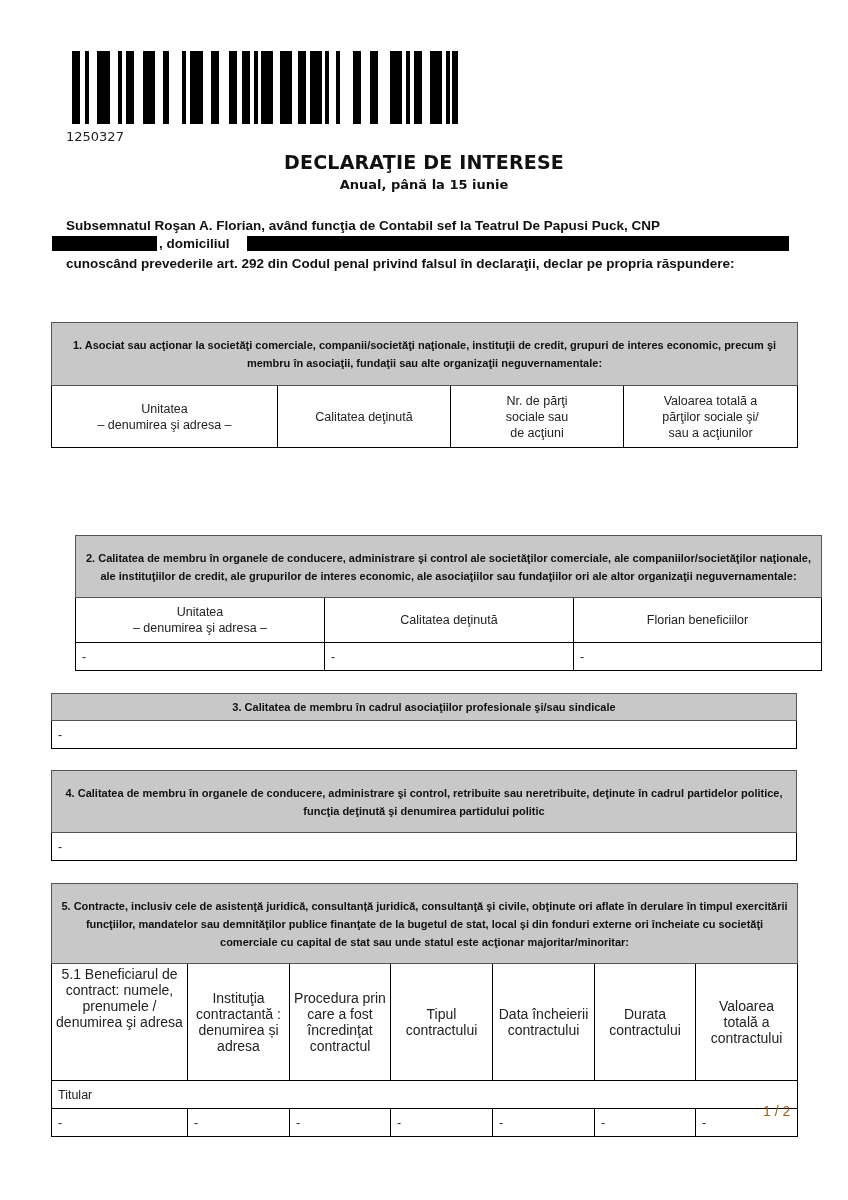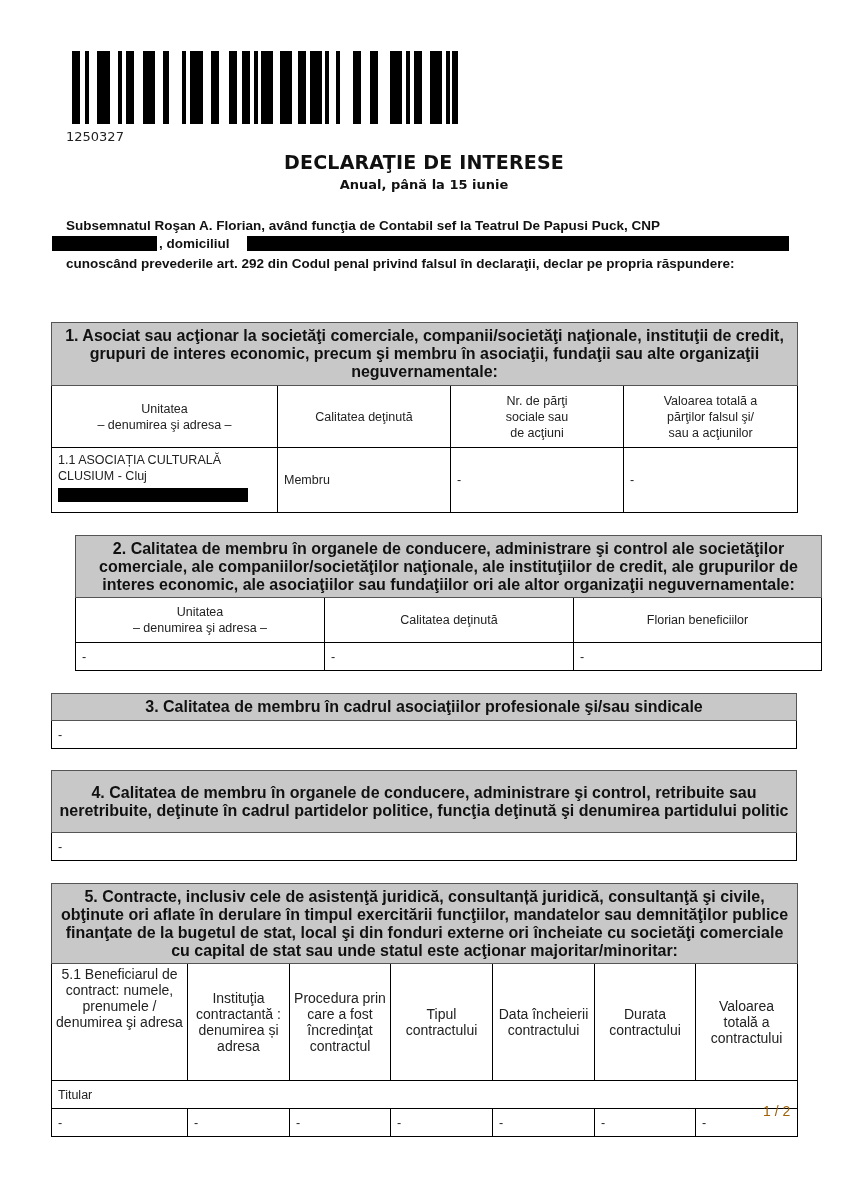--- a/index.html
+++ b/index.html
@@ -13,21 +13,21 @@
   .title { position: absolute; left: 0; width: 848px; top: 151px; text-align: center; font-weight: bold; font-size: 19px; letter-spacing: 0.2px; }
   .subtitle { position: absolute; left: 0; width: 848px; top: 177px; text-align: center; font-weight: bold; font-size: 13px; }
 
   .intro { position: absolute; left: 51px; width: 750px; font-weight: bold; font-size: 13.5px; line-height: 19px; font-family: "Liberation Sans", sans-serif; }
   .intro-l1 { top: 216px; padding-left: 15px; }
   .intro-l3 { top: 254px; }
   .redact { position: absolute; background: #000; height: 15px; }
 
   table.sec { position: absolute; left: 51px; width: 746px; border-collapse: collapse; table-layout: fixed; }
   table.sec td, table.sec th { border: 1.5px solid #000; font-size: 12.5px; font-weight: normal; font-family: "Liberation Sans", sans-serif; vertical-align: middle; }
-  table.sec .hdr { background: #c8c8c8; font-weight: bold; text-align: center; font-size: 16px; line-height: 18px; padding: 2px 6px; border-color: #555; }
+  table.sec .hdr { background: #c8c8c8; font-weight: bold; text-align: center; font-size: 11px; line-height: 18px; padding: 2px 6px; border-color: #555; }
   table.sec .colhdr { text-align: center; line-height: 16px; padding: 2px 4px; color: #222; }
   table.sec .cell { padding: 2px 6px; line-height: 16px; color: #222; vertical-align: middle; }
   table.sec .cell-top { vertical-align: top; }
   .t5 .colhdr { text-align: left; vertical-align: top; padding: 3px 5px; font-size: 14px; line-height: 17px; }
 
   .page-num { position: absolute; left: 763px; top: 1103px; font-size: 14px; color: #a16207; font-family: "Liberation Sans", sans-serif; }
 </style>
 </head>
 <body>
 
@@ -89,31 +89,22 @@
         <td class="hdr" colspan="4" style="height:63px;">1. Asociat sau acţionar la societăţi comerciale, companii/societăţi naţionale, instituţii de credit, grupuri de interes economic, precum şi membru în asociaţii, fundaţii sau alte organizaţii neguvernamentale:</td>
       </tr>
   <tr style="height:62px;">
     <td class="colhdr" style="white-space:pre-line;">Unitatea
 – denumirea şi adresa –</td>
     <td class="colhdr">Calitatea deţinută</td>
     <td class="colhdr" style="white-space:pre-line;">Nr. de părţi
 sociale sau
 de acţiuni</td>
     <td class="colhdr" style="white-space:pre-line;">Valoarea totală a
-părţilor falsul şi/
+părţilor sociale şi/
 sau a acţiunilor</td>
-  </tr>
-  <tr style="height:65px;">
-    <td class="cell cell-top" style="padding-top:4px;">
-      <div>1.1 ASOCIAȚIA CULTURALĂ CLUSIUM - Cluj</div>
-      <div style="background:#000; width:190px; height:14px; margin-top:4px;"></div>
-    </td>
-    <td class="cell">Membru</td>
-    <td class="cell">-</td>
-    <td class="cell">-</td>
   </tr>
 </tbody>
   </table>
 
 <table class="sec" style="top:535px;margin-left:24px;">
   <colgroup>
       <col style="width:249px">
       <col style="width:249px">
       <col style="width:248px">
     </colgroup>

